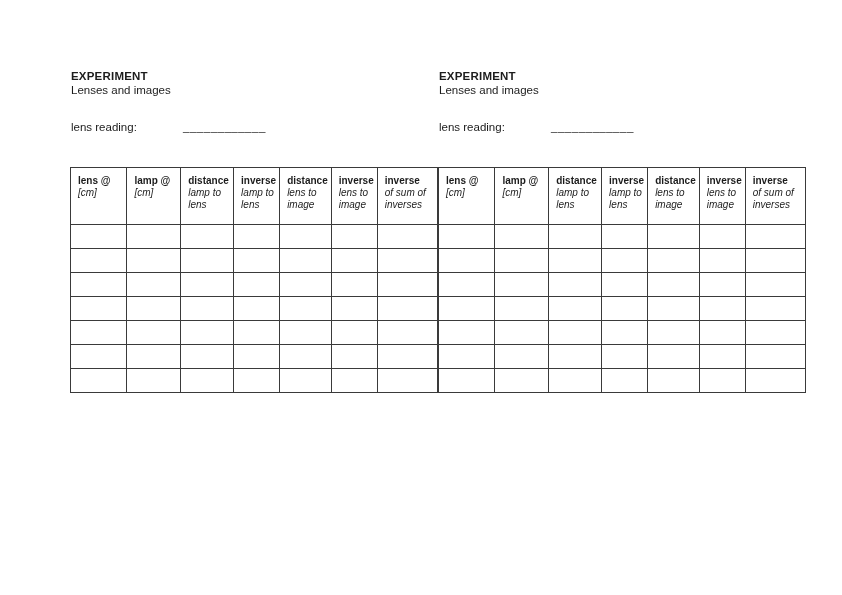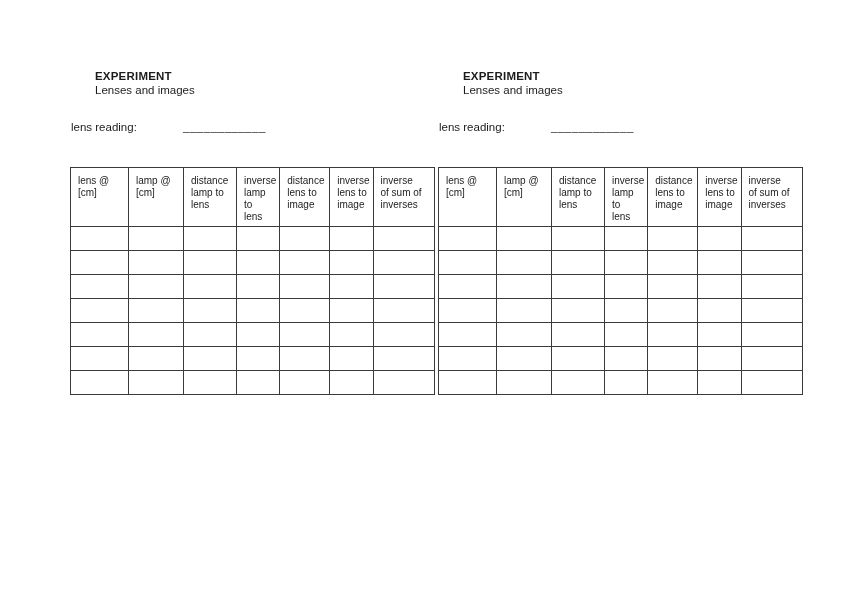--- a/index.html
+++ b/index.html
@@ -26,21 +26,20 @@
   .half-left  { left: 70px; }
   .half-right { left: 438px; }
 
   .heading-block {
     position: absolute;
     top: 69px;
     left: 1px;
     font-size: 11.5px;
     line-height: 14px;
     white-space: nowrap;
-    margin-left: 24px;
   }
   .heading-title { font-weight: bold; letter-spacing: 0.2px; }
 
   .lens-reading-line {
     position: absolute;
     top: 120px;
     left: 1px;
     font-size: 11.5px;
     line-height: 14px;
     white-space: nowrap;
@@ -60,22 +59,22 @@
   }
   .worksheet-table th {
     height: 57px;
     vertical-align: top;
     text-align: left;
     padding: 7px 3px 3px 7px;
     font-size: 10px;
     font-weight: normal;
     line-height: 12px;
   }
-  .col-title { display: block; font-weight: normal; }
-  .col-sub   { display: block; white-space: pre-line; }
+  .col-title { display: block; font-weight: bold; }
+  .col-sub   { display: block; white-space: pre-line; font-style: italic; }
   .worksheet-table td { height: 24px; }
 </style>
 </head>
 <body>
 
 <div class="page">
 
   <div class="half half-left">
     <div class="heading-block">
       <div class="heading-title">EXPERIMENT</div>

